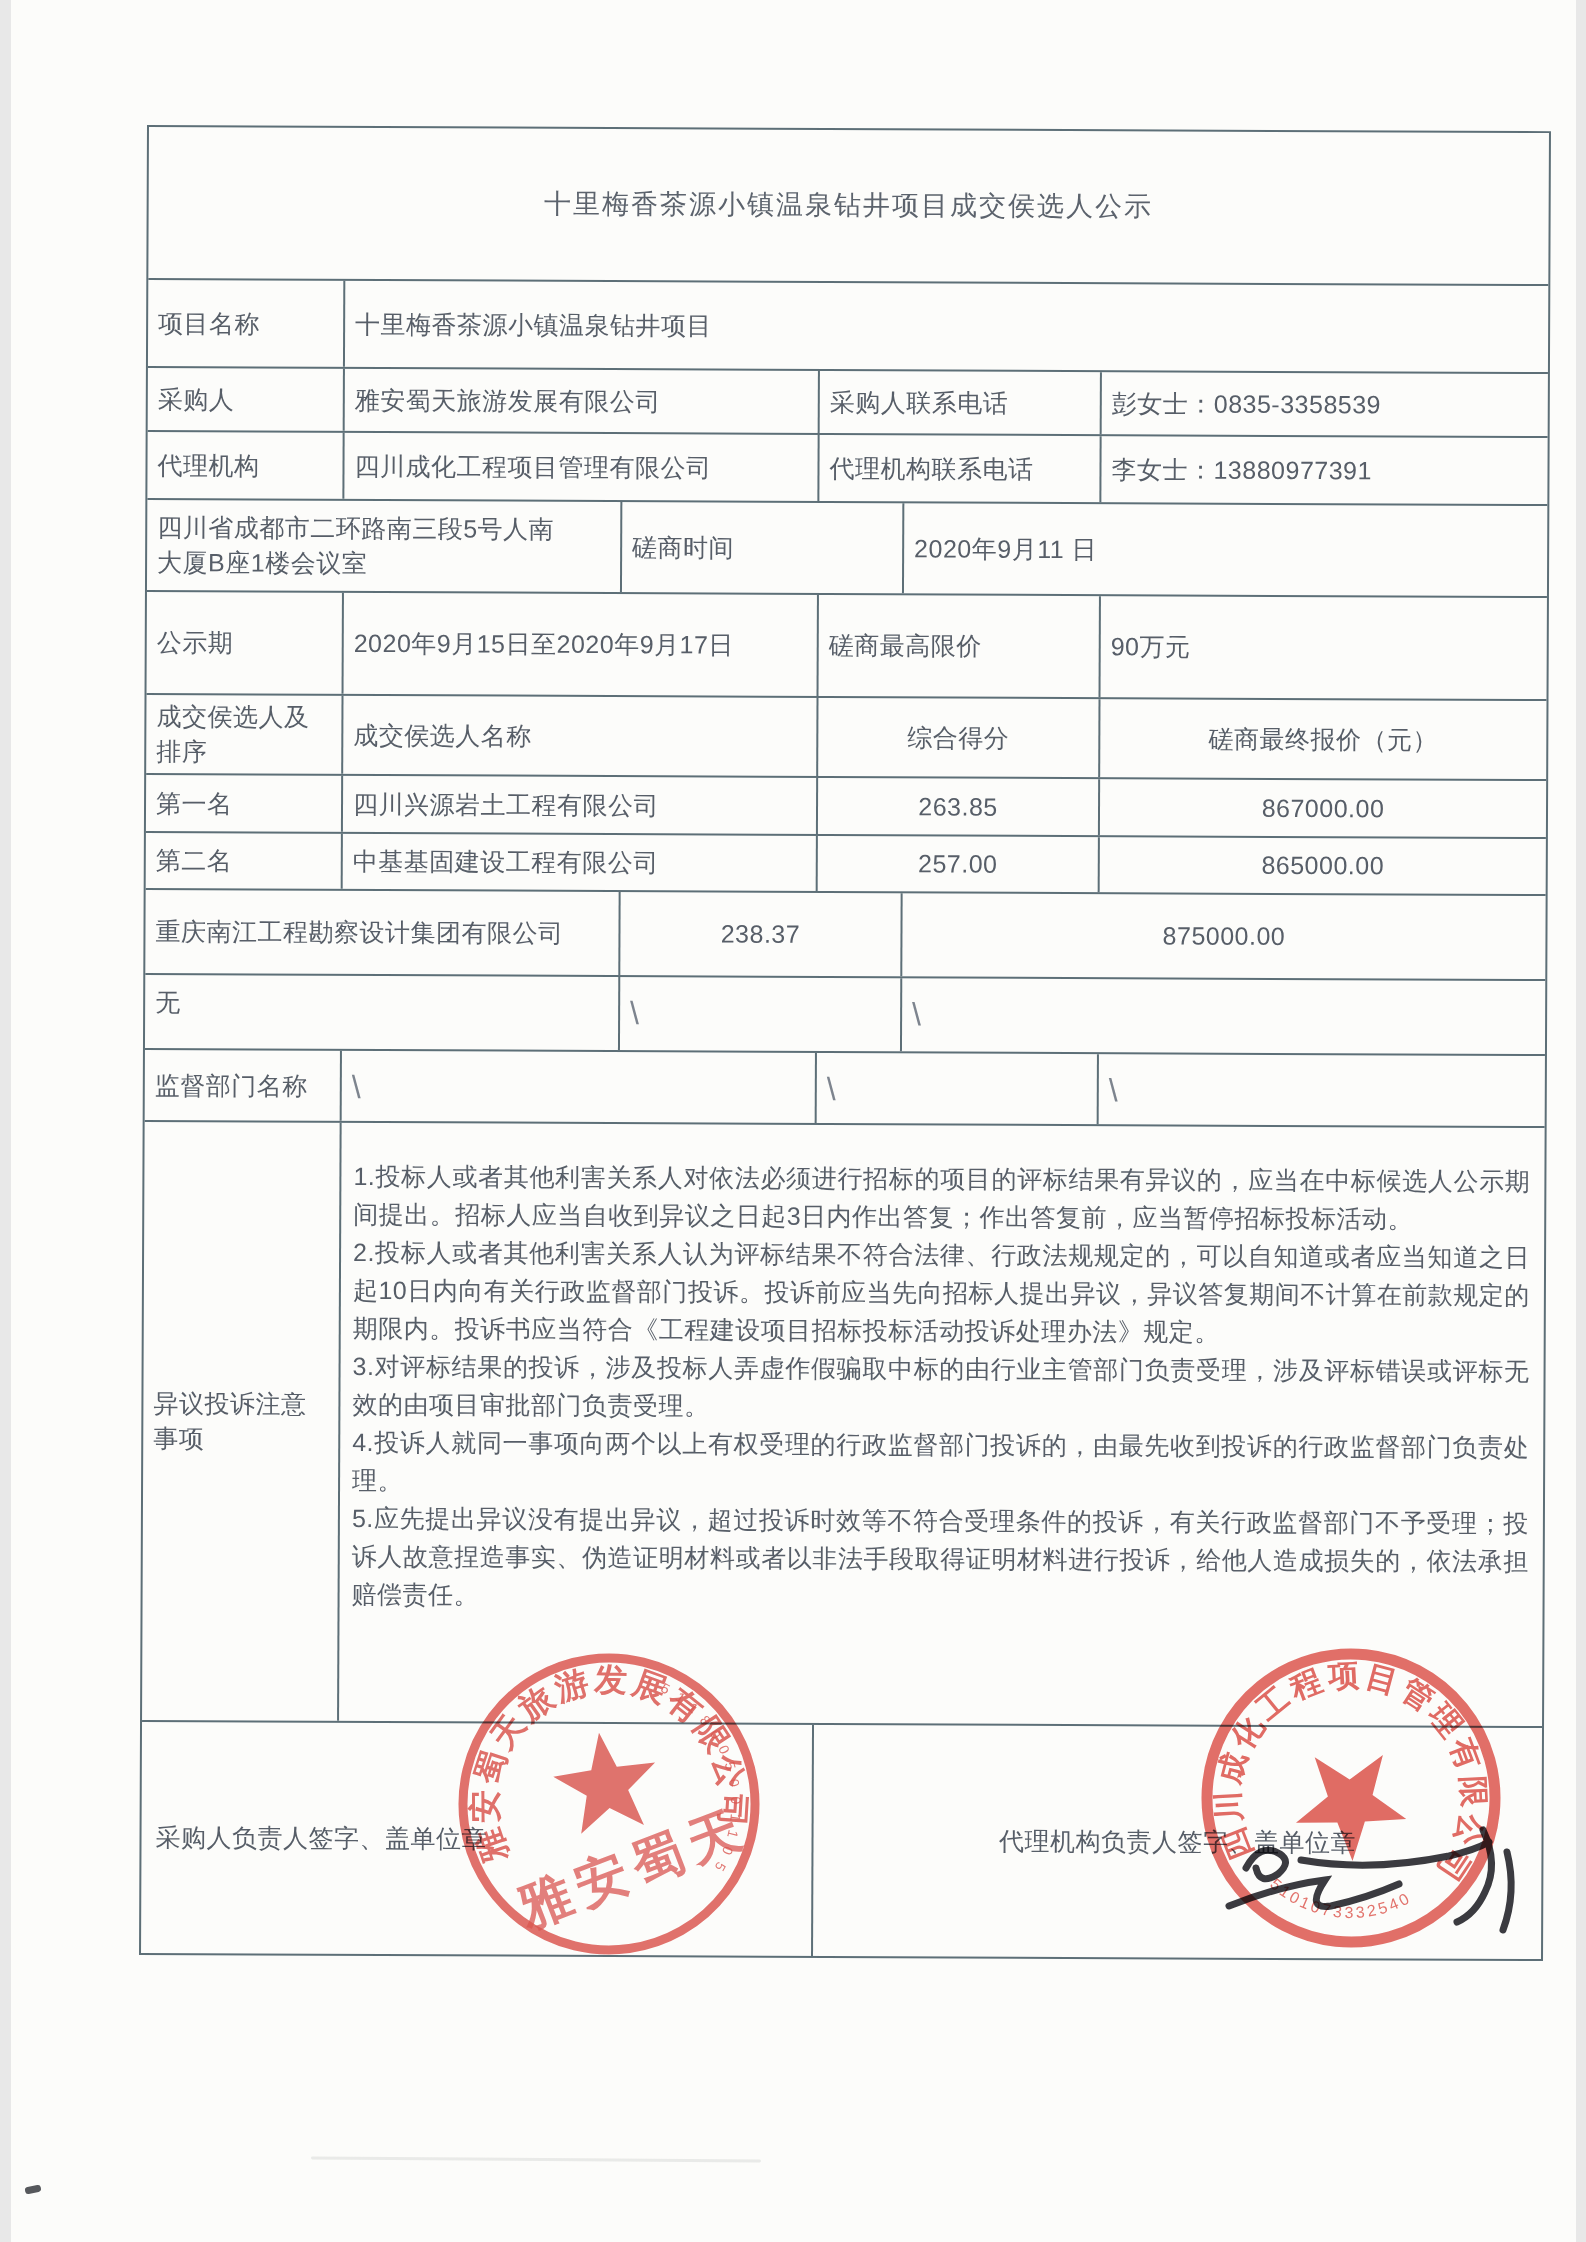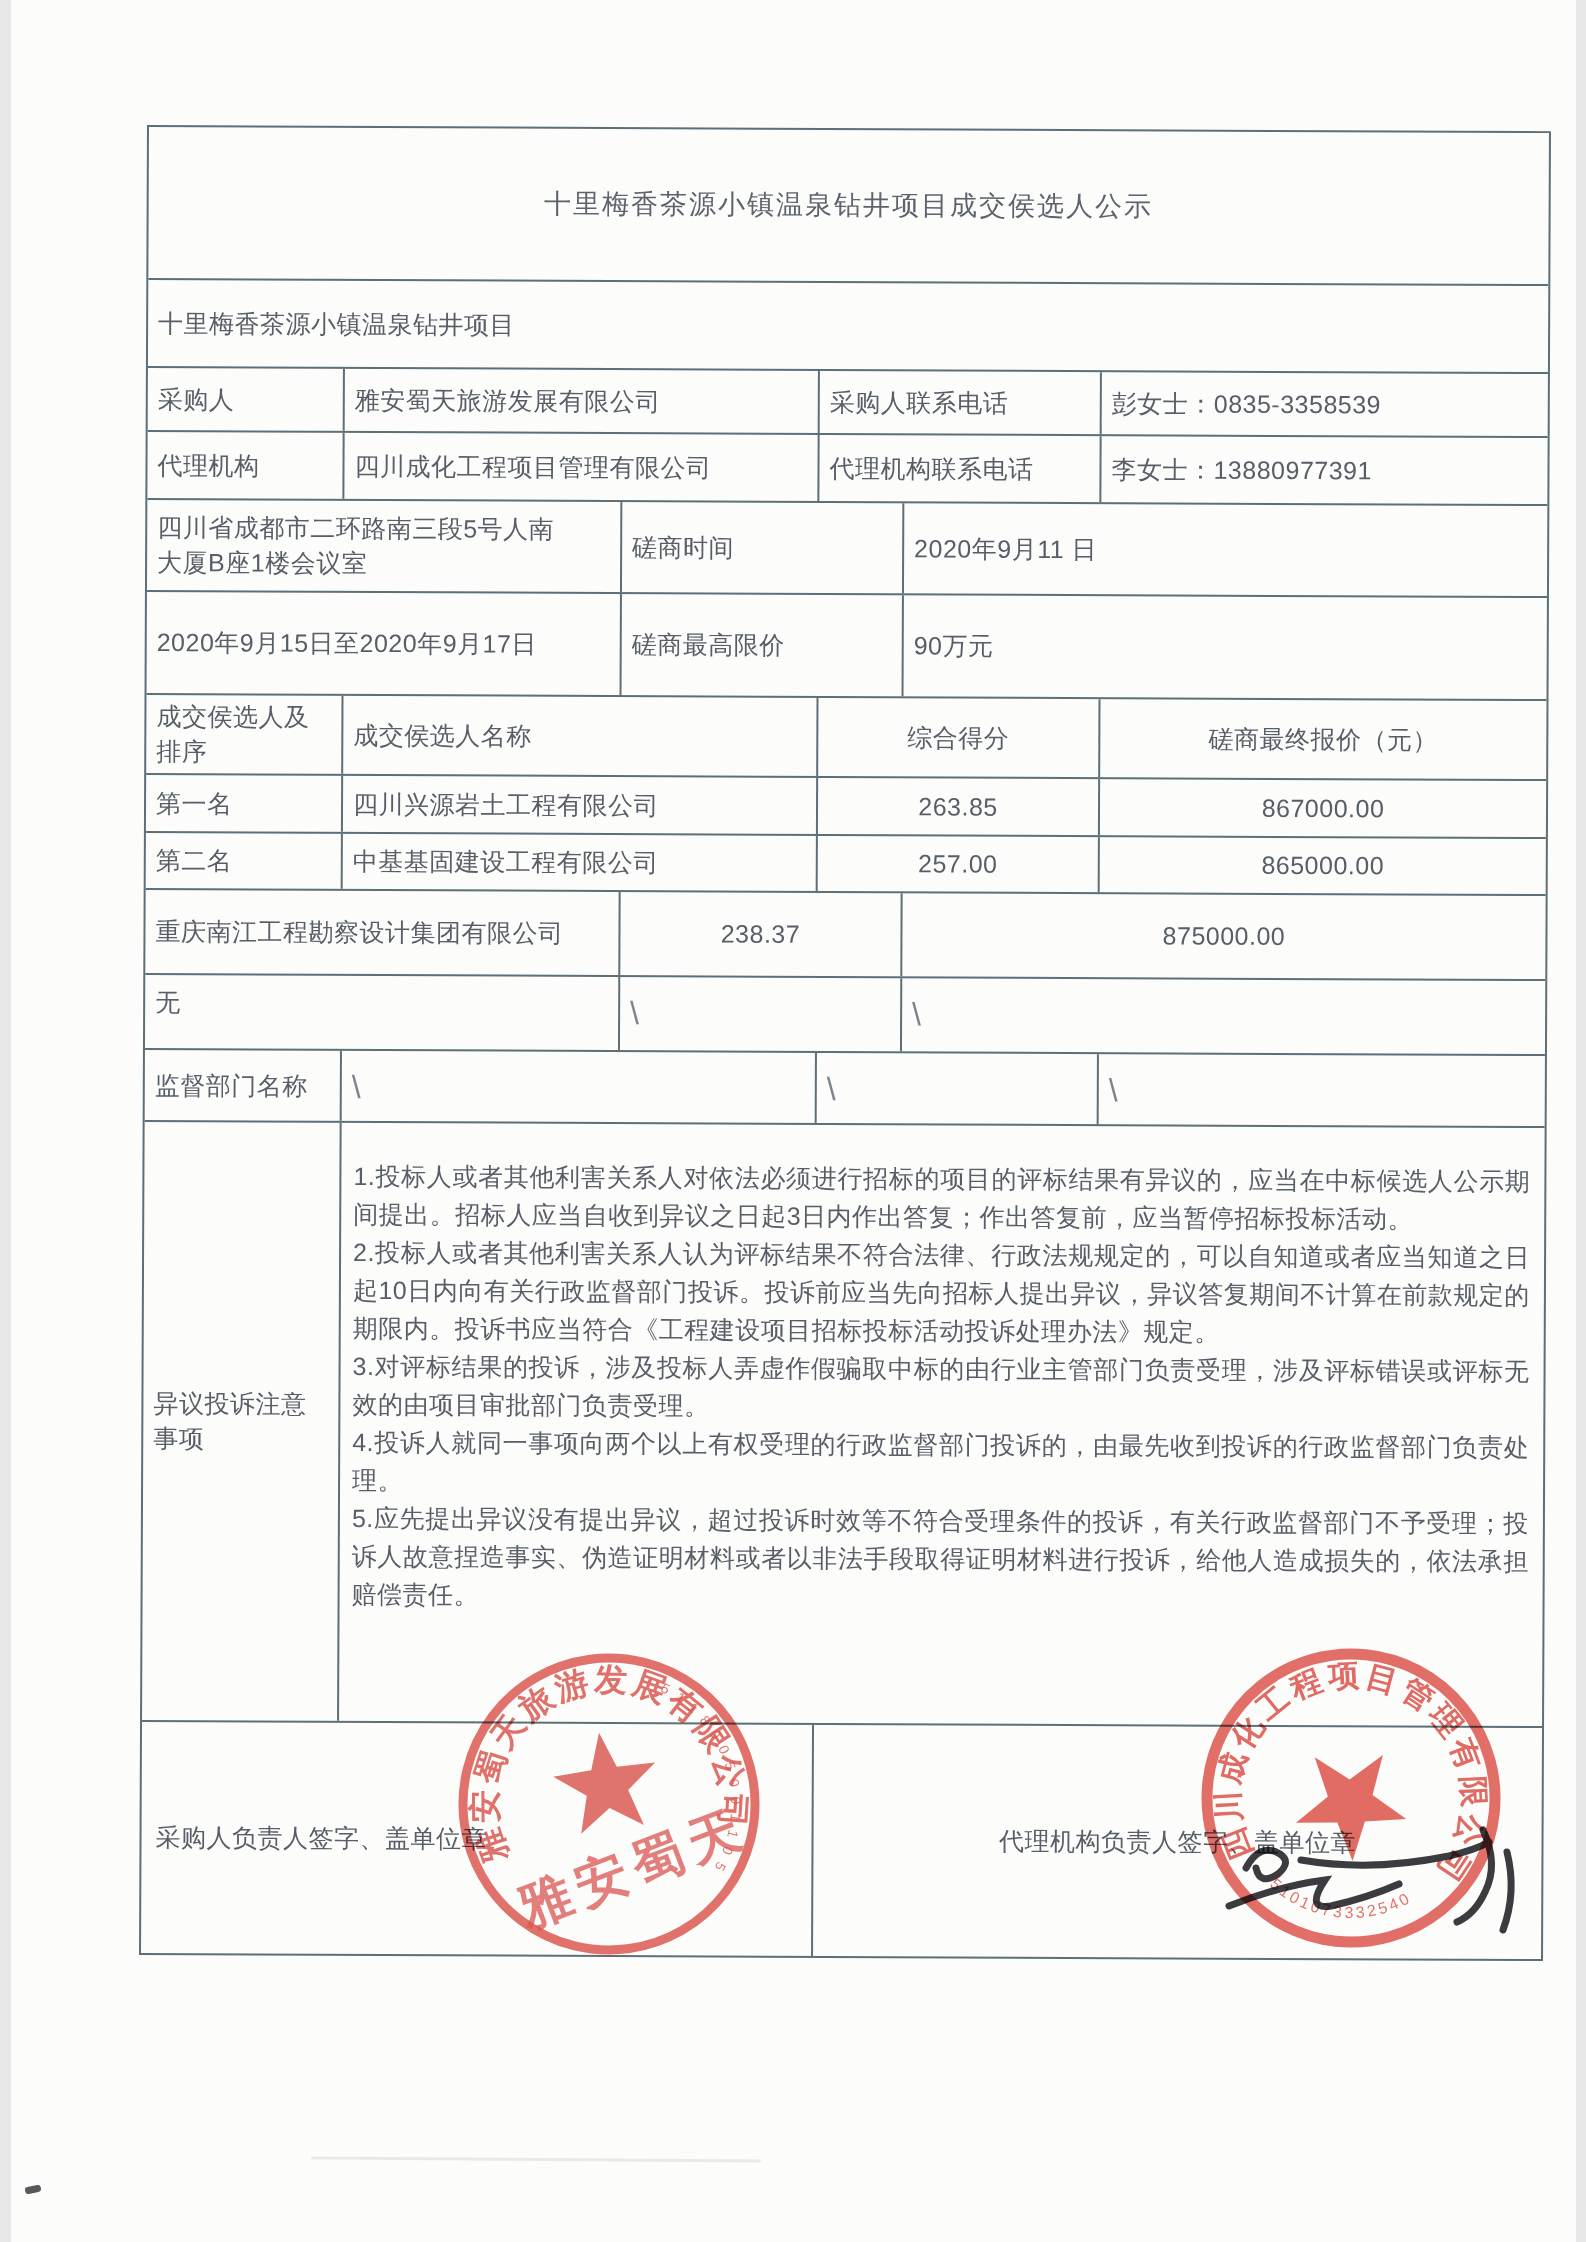--- a/index.html
+++ b/index.html
@@ -83,20 +83,21 @@
 
 <div class="page">
 
   <div class="tbl">
 
     <div class="tr h-title">
       <div class="td w-full center title-cell" style="flex:1">十里梅香茶源小镇温泉钻井项目成交侯选人公示</div>
     </div>
 
     <div class="tr h-project">
+      <div class="td w1">项目名称</div>
       <div class="td w4">十里梅香茶源小镇温泉钻井项目</div>
     </div>
 
     <div class="tr h-buyer">
       <div class="td w1">采购人</div>
       <div class="td w2">雅安蜀天旅游发展有限公司</div>
       <div class="td w3">采购人联系电话</div>
       <div class="td w4">彭女士：0835-3358539</div>
     </div>
 
@@ -109,20 +110,21 @@
 
     <div class="tr h-venue">
       <div class="td w2 venue-val">
         <span>四川省成都市二环路南三段5号人南大厦B座1楼会议室</span>
       </div>
       <div class="td w3">磋商时间</div>
       <div class="td w4">2020年9月11 日</div>
     </div>
 
     <div class="tr h-period">
+      <div class="td w1">公示期</div>
       <div class="td w2">2020年9月15日至2020年9月17日</div>
       <div class="td w3">磋商最高限价</div>
       <div class="td w4">90万元</div>
     </div>
 
     <div class="tr h-chead">
       <div class="td w1 narrow-label">
         <span>成交侯选人及排序</span>
       </div>
       <div class="td w2">成交侯选人名称</div>

